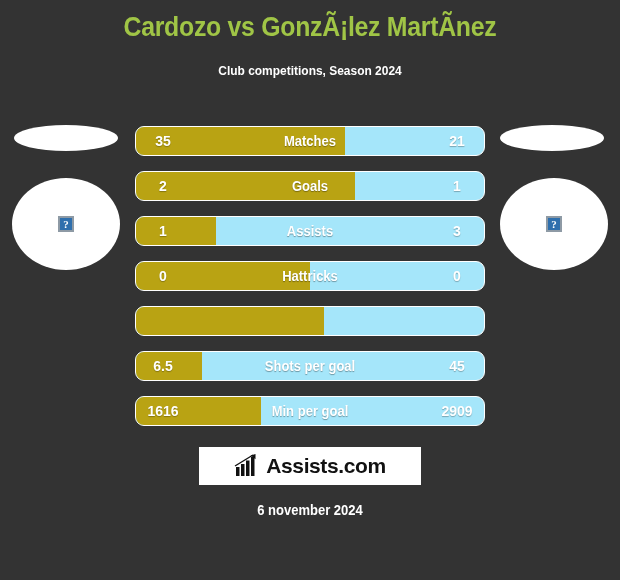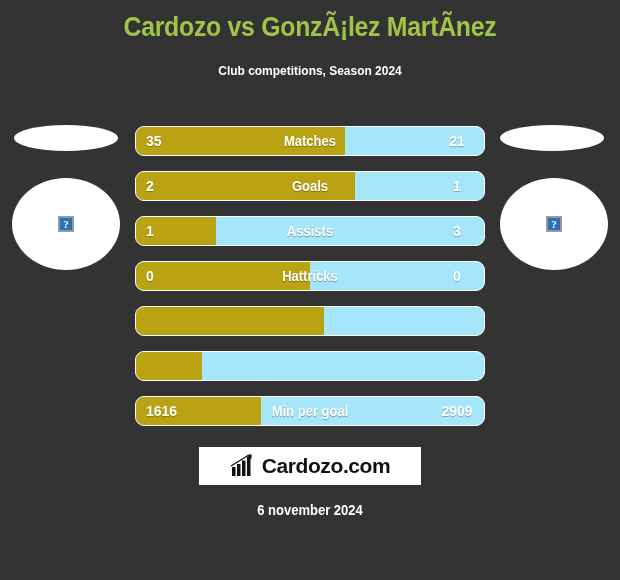--- a/index.html
+++ b/index.html
@@ -118,21 +118,21 @@
     box-sizing: border-box;
     color: #ffffff;
     font-size: 14px;
     font-weight: bold;
   }
   .bar-home-val,
   .bar-away-val {
     min-width: 34px;
     text-shadow: 0 1px 1px rgba(0,0,0,0.28);
   }
-  .bar-home-val { text-align: left; }
+  .bar-home-val { text-align: center; }
   .bar-away-val { text-align: center; }
   .bar-label {
     flex: 1;
     text-align: center;
     text-shadow: 0 1px 1px rgba(0,0,0,0.35);
     transform: scaleX(0.93);
   }
 
   
   .logo-box {
@@ -218,38 +218,43 @@
           <span class="bar-home-val">0</span>
           <span class="bar-label">Hattricks</span>
           <span class="bar-away-val">0</span>
         </div>
       </div>
       <div class="bar-row">
         <div class="bar-home" style="width: 54%;"></div>
       </div>
       <div class="bar-row">
         <div class="bar-home" style="width: 19%;"></div>
+        <div class="bar-text">
+          <span class="bar-home-val">6.5</span>
+          <span class="bar-label">Shots per goal</span>
+          <span class="bar-away-val">45</span>
+        </div>
       </div>
       <div class="bar-row">
         <div class="bar-home" style="width: 36%;"></div>
         <div class="bar-text">
           <span class="bar-home-val">1616</span>
           <span class="bar-label">Min per goal</span>
           <span class="bar-away-val">2909</span>
         </div>
       </div>
     </div>
 
   <div class="logo-box">
     <svg class="logo-icon" width="26" height="24" viewBox="0 0 26 24">
       <path d="M2 22 L2 13 L5.5 13 L5.5 22 Z" fill="#111111"></path>
       <path d="M7 22 L7 10 L10.5 10 L10.5 22 Z" fill="#111111"></path>
       <path d="M12 22 L12 6.5 L15.5 6.5 L15.5 22 Z" fill="#111111"></path>
       <path d="M17 22 L17 3 L20.5 3 L20.5 22 Z" fill="#111111"></path>
       <path d="M1 12 L19 1" stroke="#111111" stroke-width="1.4" fill="none"></path>
       <path d="M21.5 0 L21.5 5.2 L16.6 1.4 Z" fill="#111111"></path>
     </svg>
-    <span class="logo-text">Cardozo.com</span>
+    <span class="logo-text">Assists.com</span>
   </div>
 
   <div class="date">6 november 2024</div>
 
 </div>
 
 </body></html>

